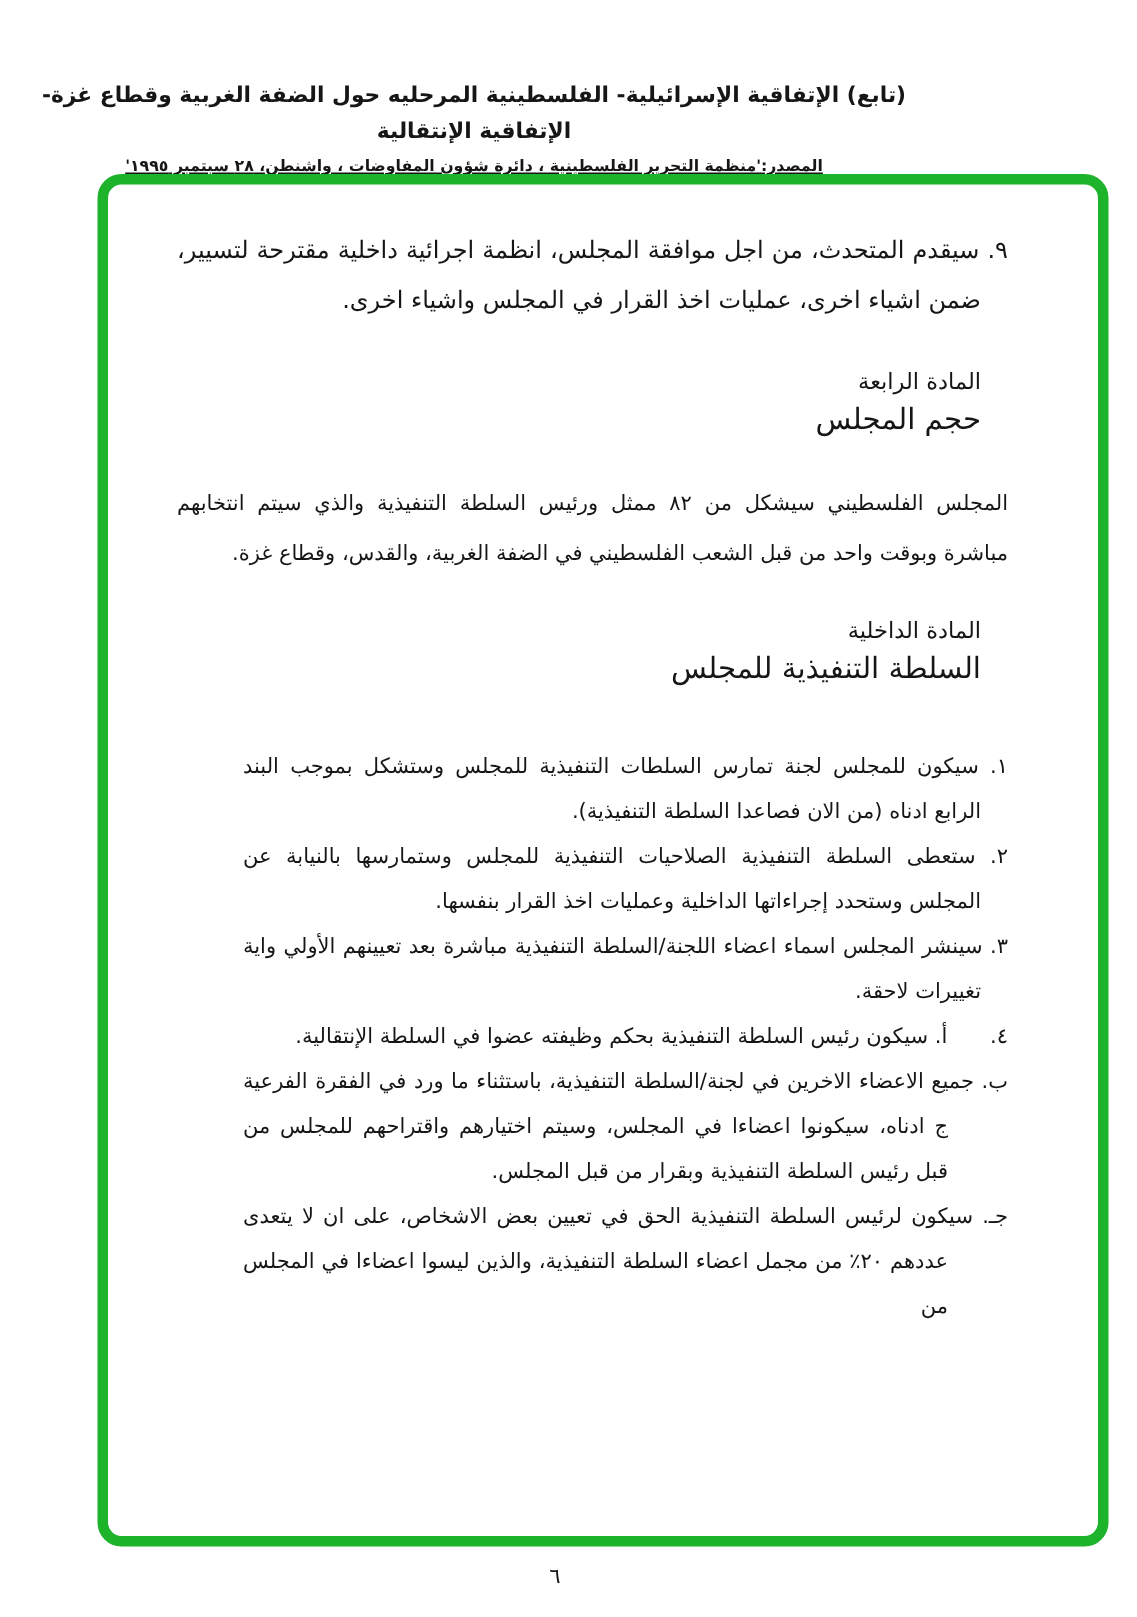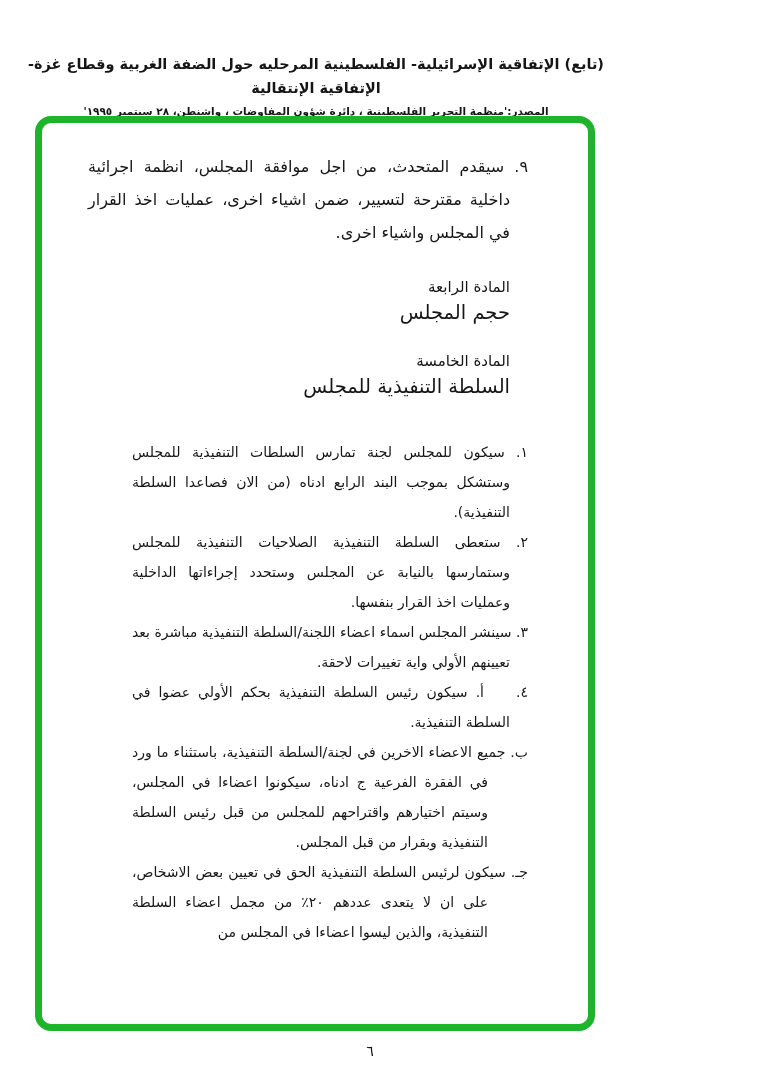--- a/index.html
+++ b/index.html
@@ -32,23 +32,23 @@
   }
   .doc-source {
     margin-top: 5px;
     font-size: 10.5px;
     font-weight: bold;
     text-decoration: underline;
   }
   
   .content-frame {
     position: absolute;
-    left: 35px;
+    left: 65px;
     top: 116px;
-    width: 560px;
+    width: 674px;
     height: 915px;
     box-sizing: border-box;
     border: 7px solid #f9a8d4;
     border-radius: 16px;
     background: #ffffff;
   }
   .frame-inner {
     position: absolute;
     top: 0; left: 0; right: 0; bottom: 0;
     padding: 27px 60px 0 46px;
@@ -119,22 +119,23 @@
   <div class="frame-inner">
 
     <div class="item-9 mt-item9">
       <span class="num">٩.</span>
       <span>سيقدم المتحدث، من اجل موافقة المجلس، انظمة اجرائية داخلية مقترحة لتسيير، ضمن اشياء اخرى، عمليات اخذ القرار في المجلس واشياء اخرى.</span>
     </div>
 
     <div class="article-heading mt-art4">المادة الرابعة</div>
     <div class="article-subheading">حجم المجلس</div>
 
+    <div class="body-text mt-body4">المجلس الفلسطيني سيشكل من ٨٢ ممثل ورئيس السلطة التنفيذية والذي سيتم انتخابهم مباشرة وبوقت واحد من قبل الشعب الفلسطيني في الضفة الغربية، والقدس، وقطاع غزة.</div>
 
-    <div class="article-heading mt-art5">المادة الخامسة</div>
+    <div class="article-heading mt-art5">المادة الداخلية</div>
     <div class="article-subheading">السلطة التنفيذية للمجلس</div>
 
     <div class="mt-list">
 
       <div class="li">
         <span class="num">١.</span>
         <span>سيكون للمجلس لجنة تمارس السلطات التنفيذية للمجلس وستشكل بموجب البند الرابع ادناه (من الان فصاعدا السلطة التنفيذية).</span>
       </div>
 
       <div class="li">
@@ -143,21 +144,21 @@
       </div>
 
       <div class="li">
         <span class="num">٣.</span>
         <span>سينشر المجلس اسماء اعضاء اللجنة/السلطة التنفيذية مباشرة بعد تعيينهم الأولي واية تغييرات لاحقة.</span>
       </div>
 
       <div class="li">
         <span class="num">٤.</span><span class="gap4"></span>
         <span class="num">أ.</span>
-        <span>سيكون رئيس السلطة التنفيذية بحكم الأولي عضوا في السلطة التنفيذية.</span>
+        <span>سيكون رئيس السلطة التنفيذية بحكم وظيفته عضوا في السلطة الإنتقالية.</span>
       </div>
 
       <div class="li li-wide">
         <span class="num">ب.</span>
         <span>جميع الاعضاء الاخرين في لجنة/السلطة التنفيذية، باستثناء ما ورد في الفقرة الفرعية ج ادناه، سيكونوا اعضاءا في المجلس، وسيتم اختيارهم واقتراحهم للمجلس من قبل رئيس السلطة التنفيذية وبقرار من قبل المجلس.</span>
       </div>
 
       <div class="li li-wide">
         <span class="num">جـ.</span>
         <span>سيكون لرئيس السلطة التنفيذية الحق في تعيين بعض الاشخاص، على ان لا يتعدى عددهم ٢٠٪ من مجمل اعضاء السلطة التنفيذية، والذين ليسوا اعضاءا في المجلس من</span>

